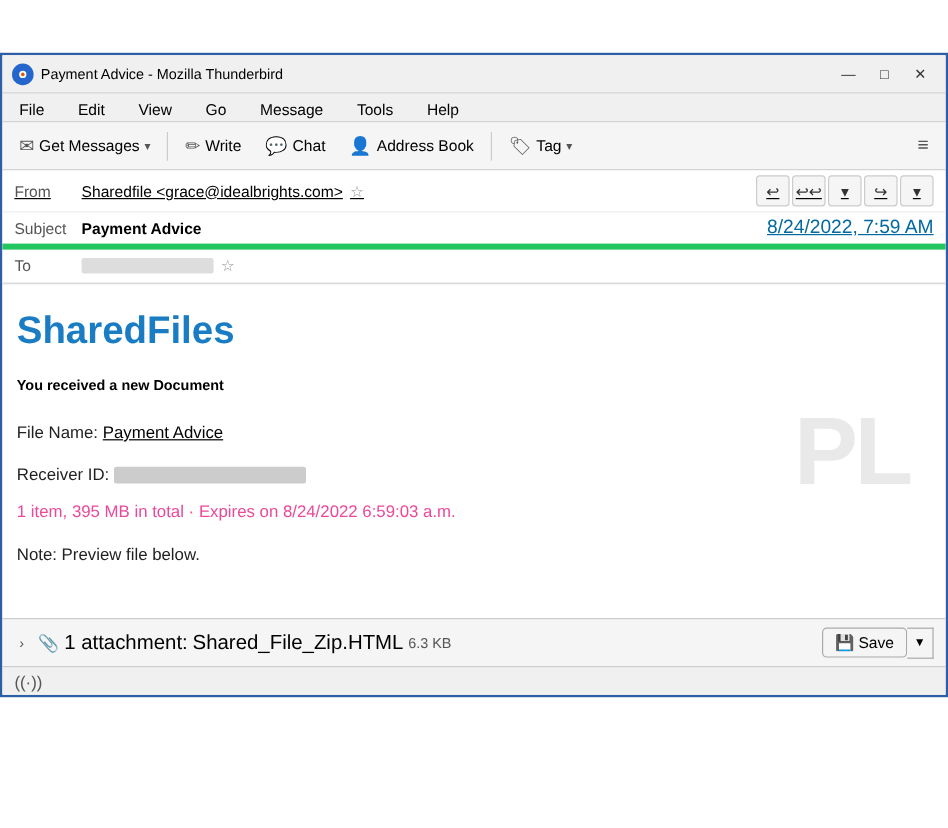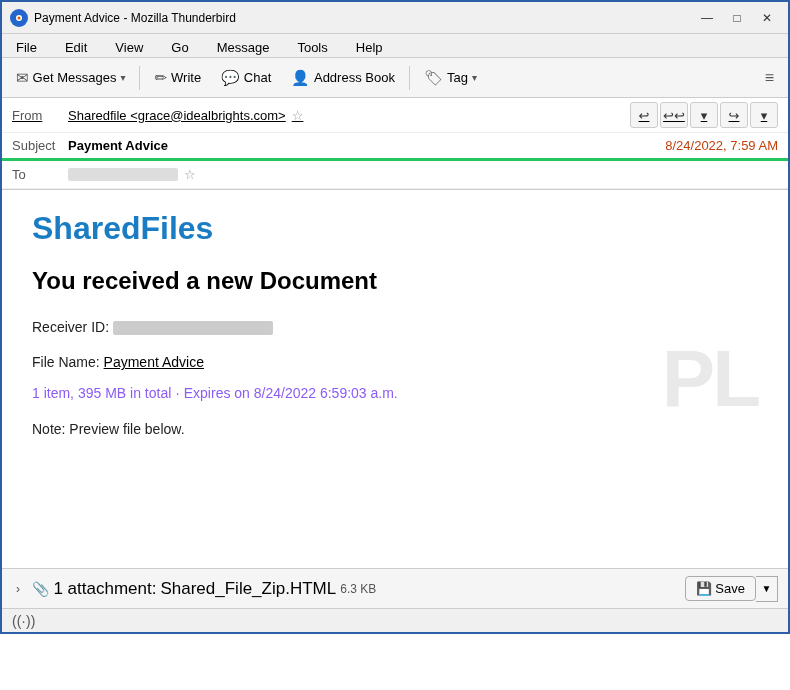--- a/index.html
+++ b/index.html
@@ -8,25 +8,26 @@
       font-size: 13px;
       background: #fff;
       width: 790px;
       height: 690px;
       overflow: hidden;
     }
 
     
     .window {
       width: 790px;
-      height: 634px;
+      height: 537px;
       border: 2px solid #2d5fa6;
       display: flex;
       flex-direction: column;
       background: #f0f0f0;
+      margin-top: 44px;
     }
 
     
     .title-bar {
       background: #f0f0f0;
       height: 32px;
       display: flex;
       align-items: center;
       padding: 0 8px;
       border-bottom: 1px solid #ccc;
@@ -141,41 +142,42 @@
       align-items: center;
       padding: 4px 10px;
       min-height: 28px;
     }
     .email-header-row.from-row {
       border-bottom: 1px solid #eee;
       justify-content: space-between;
       text-decoration: underline;
     }
     .email-header-row.subject-row {
-      border-bottom: 3px solid #22c55e;
+      border-bottom: 5px solid #22c55e;
       justify-content: space-between;
       align-items: center;
     }
     .email-header-row.to-row {
       border-bottom: 1px solid #eee;
     }
     .header-label {
       color: #555;
       font-size: 13px;
       margin-right: 6px;
       min-width: 50px;
     }
     .header-value {
       font-size: 13px;
       color: #000;
     }
     .header-date {
-      font-size: 13px;
-      color: #c2410c;
+      font-size: 16px;
+      color: #0369a1;
       margin-left: auto;
+      text-decoration: underline;
     }
     .subject-value {
       font-size: 13px;
       font-weight: bold;
       color: #000;
     }
     .star-icon {
       margin-left: 6px;
       font-size: 13px;
       color: #999;
@@ -207,21 +209,21 @@
       display: flex; align-items: center; justify-content: center;
       font-size: 13px;
       color: #333;
     }
 
     
     .email-body {
       flex: 1;
       background: #fff;
       overflow-y: auto;
-      padding: 20px 30px;
+      padding: 20px 12px;
       position: relative;
     }
     .watermark {
       position: absolute;
       top: 50%;
       right: 30px;
       transform: translateY(-50%);
       font-size: 80px;
       font-weight: 900;
       color: rgba(200, 200, 200, 0.4);
@@ -230,21 +232,21 @@
       font-family: Arial, sans-serif;
       letter-spacing: -3px;
     }
     .brand-title {
       color: #1a7dc4;
       font-size: 32px;
       font-weight: bold;
       margin-bottom: 20px;
     }
     .doc-heading {
-      font-size: 24px;
+      font-size: 12px;
       font-weight: bold;
       color: #000;
       margin-bottom: 20px;
     }
     .doc-info {
       font-size: 14px;
       color: #222;
       line-height: 1.8;
       margin-bottom: 10px;
     }
@@ -257,21 +259,21 @@
       border-radius: 2px;
       vertical-align: middle;
     }
     .file-name-link {
       text-decoration: underline;
       color: #000;
       font-weight: normal;
     }
     .doc-expiry {
       font-size: 14px;
-      color: #8b5cf6;
+      color: #ec4899;
       margin-bottom: 20px;
     }
     .doc-note {
       font-size: 14px;
       color: #222;
     }
 
     
     .attachment-bar {
       background: #f5f5f5;
@@ -434,26 +436,26 @@
       <span class="to-blurred"></span>
       <span class="star-icon">☆</span>
     </div>
   </div>
 
   <div class="email-body">
     <div class="watermark">PL</div>
     <div class="brand-title">SharedFiles</div>
     <div class="doc-heading">You received a new Document</div>
     <div class="doc-info">
+      <span>File Name:</span>
+      <a class="file-name-link">Payment Advice</a>
+    </div>
+    <div class="doc-info">
       <span>Receiver ID:</span>
       <span class="receiver-blurred"></span>
-    </div>
-    <div class="doc-info">
-      <span>File Name:</span>
-      <a class="file-name-link">Payment Advice</a>
     </div>
     <div class="doc-expiry">1 item, 395 MB in total  ·  Expires on 8/24/2022 6:59:03 a.m.</div>
     <div class="doc-note">Note: Preview file below.</div>
   </div>
 
   <div class="attachment-bar">
     <span class="attach-expand">›</span>
     <span class="attach-icon">📎</span>
     <span class="attach-text">1 attachment:</span>
     <span class="attach-text" style="cursor:pointer;margin-left:4px;">Shared_File_Zip.HTML</span>

